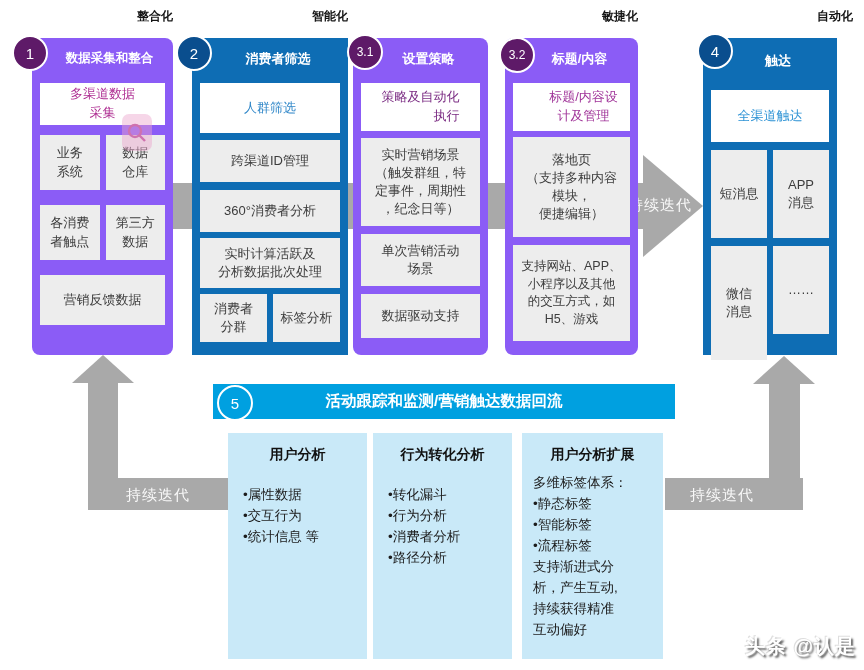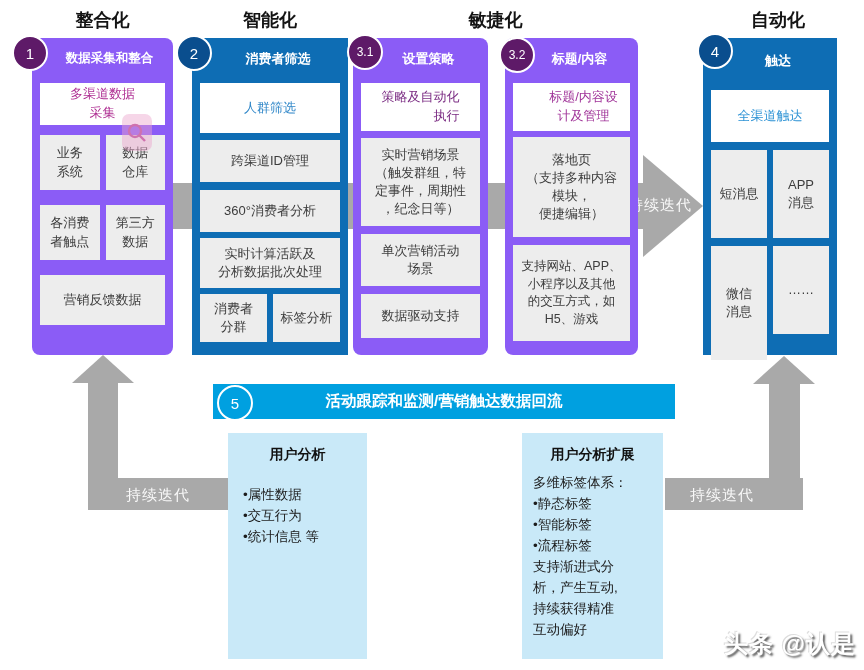--- a/index.html
+++ b/index.html
@@ -23,32 +23,32 @@
            text-align:center;font-size:13px;white-space:pre-line;line-height:1.4;margin:0 8px;}
   .pair{display:flex;gap:6px;margin:0 8px;}
   .pair .graybox{flex:1;margin:0;}
   .txt-magenta{color:#ae2d92;} .txt-blue{color:#2e86c8;} .txt-purple{color:#7a2b82;text-align:right;} .txt-pink{color:#a03499;} .txt-lblue{color:#2e93d5;}
   
   .badge{position:absolute;width:32px;height:32px;border-radius:50%;border:2px solid #fff;color:#fff;
          display:flex;align-items:center;justify-content:center;font-size:15px;z-index:6;}
   .badge.purple{background:#5e1a68;} .badge.blue{background:#0a4e8e;} .badge.cyan{background:#00a0e0;}
   .badge.small{font-size:12px;}
   
-  .cat-label{position:absolute;top:8px;font-size:18px;font-weight:bold;color:#141414;text-align:center;}
+  .cat-label{position:absolute;top:8px;font-size:12px;font-weight:bold;color:#141414;text-align:right;}
   
   .sec5-bar{position:absolute;left:213px;top:384px;width:462px;height:35px;background:#00a0e0;
             color:#fff;font-weight:bold;font-size:15.5px;display:flex;align-items:center;justify-content:center;}
   .panel{position:absolute;top:433px;height:226px;background:#c9e9f8;box-sizing:border-box;}
   .panel-title{font-weight:bold;font-size:14px;color:#111;text-align:center;margin-top:13px;}
   .panel-body{font-size:13.5px;color:#1c1c1c;}
   .panel-line{line-height:21px;}
   
   .search-tag{position:absolute;left:122px;top:114px;width:30px;height:37px;background:rgba(235,165,203,.45);
               border-radius:7px;z-index:7;display:flex;align-items:center;justify-content:center;}
-  .watermark{position:absolute;right:8px;bottom:10px;font-size:24px;font-weight:bold;letter-spacing:1px;
+  .watermark{position:absolute;right:8px;bottom:10px;font-size:20px;font-weight:bold;letter-spacing:1px;
              color:#fff;text-shadow:2px 2px 2px rgba(90,90,90,.95), -1px -1px 0 rgba(170,170,170,.4);}
 </style>
 </head>
 <body>
 
 <div class="canvas">
 
   <div class="arr" style="left:160px;top:183px;width:485px;height:46px;"></div>
   <div class="arrhead-right" style="left:643px;top:155px;"></div>
   <div class="arr-label" style="left:628px;top:196px;">持续迭代</div>
@@ -163,20 +163,29 @@
 
   <div class="panel" style="left:228px;width:139px;">
     <div class="panel-title">用户分析</div>
     <div class="panel-body" style="margin:20px 0 0 15px;">
       <div class="panel-line">•属性数据</div>
       <div class="panel-line">•交互行为</div>
       <div class="panel-line">•统计信息 等</div>
     </div>
   </div>
 
+  <div class="panel" style="left:373px;width:139px;">
+    <div class="panel-title">行为转化分析</div>
+    <div class="panel-body" style="margin:20px 0 0 15px;">
+      <div class="panel-line">•转化漏斗</div>
+      <div class="panel-line">•行为分析</div>
+      <div class="panel-line">•消费者分析</div>
+      <div class="panel-line">•路径分析</div>
+    </div>
+  </div>
 
   <div class="panel" style="left:522px;width:141px;">
     <div class="panel-title">用户分析扩展</div>
     <div class="panel-body" style="margin:8px 0 0 11px;">
       <div class="panel-line">多维标签体系：</div>
       <div class="panel-line">•静态标签</div>
       <div class="panel-line">•智能标签</div>
       <div class="panel-line">•流程标签</div>
       <div class="panel-line">支持渐进式分</div>
       <div class="panel-line">析，产生互动,</div>

